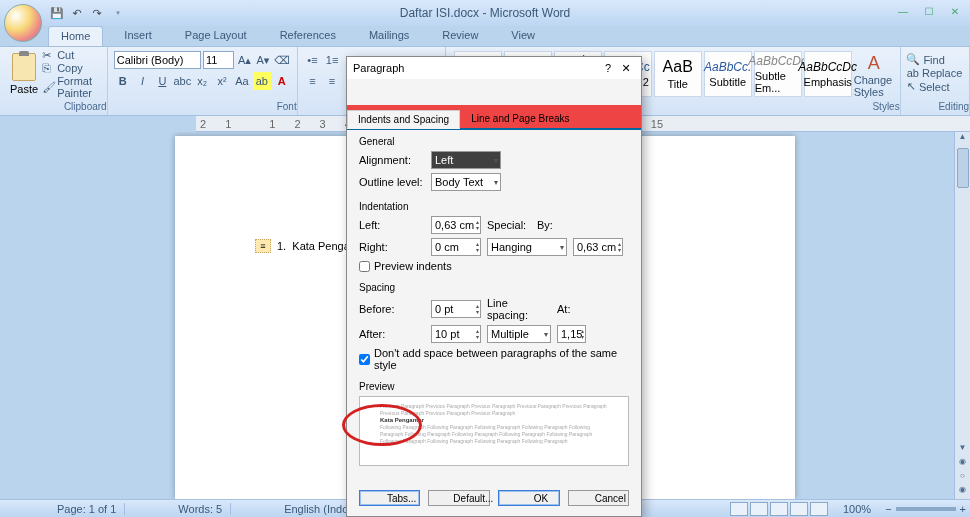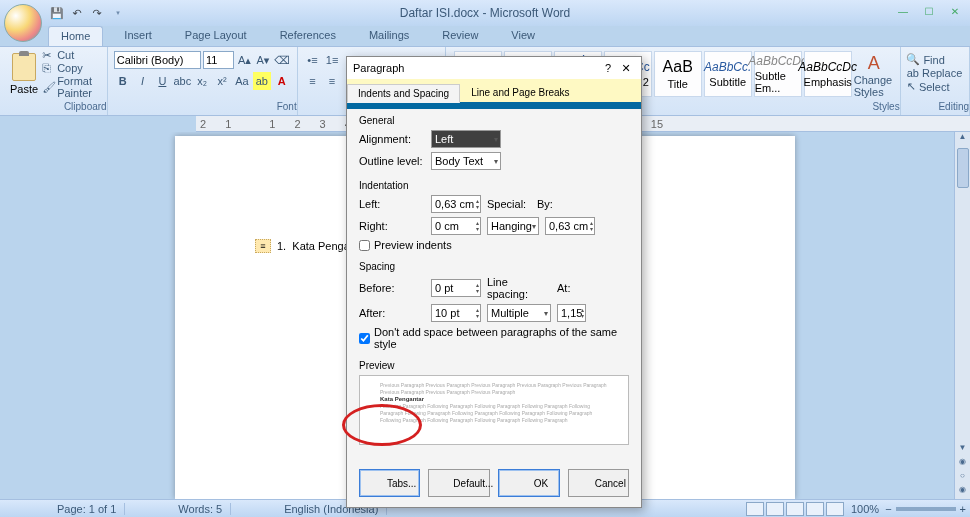--- a/index.html
+++ b/index.html
@@ -62,38 +62,38 @@
 .status { position:absolute; bottom:0; left:0; right:0; height:18px; background:linear-gradient(#d9e8fb,#bdd6f2); border-top:1px solid #a5bfe0; display:flex; align-items:center; font-size:10px; color:#3b5978; padding:0 4px; }
 .status .cell { padding:0 8px; border-right:1px solid #a5bfe0;margin-left:45px; }
 .status .spacer { flex:1; }
 .viewbtn { width:18px; height:14px; border:1px solid #8aa8c8; margin:0 1px; background:#e9f1fb; }
 
 
 .dialog { position:absolute; left:346px; top:56px; width:296px; background:#f4f4f4; border:1px solid #888; box-shadow:3px 3px 10px rgba(0,0,0,.3); z-index:20; }
 .dlg-title { height:22px; background:#fff; display:flex; align-items:center; padding:0 6px; font-size:11px; }
 .dlg-title .sp { flex:1; }
 .dlg-title .hb { width:18px; text-align:center; }
-.dlg-tabs { display:flex; border-bottom:7px solid #0369a1; background:#fef9c3; padding-top:4px; }
+.dlg-tabs { display:flex; border-bottom:2px solid #0369a1; background:#ef4444; padding-top:4px;margin-top:26px; }
 .dlg-tab { padding:3px 10px; font-size:10px; border:1px solid transparent; }
 .dlg-tab.active { background:#f4f4f4; border:1px solid #ccc; border-bottom-color:#f4f4f4; position:relative; top:1px; }
 .dlg-body { padding:6px 12px; font-size:10px; }
 .sect { margin-bottom:10px; }
 .sect-h { font-size:10px; margin-bottom:4px; }
 .row { display:flex; align-items:center; margin-bottom:4px; gap:6px; }
 .row label { width:66px; }
 .sel { height:18px; border:1px solid #999; background:#fff; display:flex; align-items:center; padding:0 3px; font-size:10px; position:relative; }
 .sel::after { content:"▾"; position:absolute; right:2px; font-size:8px; color:#555; }
 .sel.highlight { background:#404040; color:#fff; }
 .spin { width:50px; height:18px; border:1px solid #999; background:#fff; display:flex; align-items:center; padding:0 3px; font-size:10px; position:relative; }
 .spin::after { content:"▴\A▾"; white-space:pre; position:absolute; right:1px; font-size:6px; line-height:6px; color:#555; }
 .chk { display:flex; align-items:center; gap:4px; font-size:10px; }
 .chk input { width:11px; height:11px; }
 .preview-box { border:1px solid #bbb; background:#fff; height:70px; padding:6px 20px; font-size:5px; color:#aaa; line-height:7px; overflow:hidden; }
 .dlg-btns { display:flex; gap:8px; padding:8px 12px 10px; justify-content:flex-end; }
-.dlg-btns button { width:62px; height:28px; font-size:10px; background:#f0f0f0; border:1px solid #999;padding-left:24px; }
+.dlg-btns button { width:62px; height:16px; font-size:10px; background:#f0f0f0; border:1px solid #999;padding-left:24px; }
 .dlg-btns button.primary { border:1px solid #3b7dd8; box-shadow:inset 0 0 0 1px #9dc1ef; }
 .dlg-btns .left { margin-right:auto; }
 
 
 .red-circle { position:absolute; left:342px; top:404px; width:80px; height:42px; border:3px solid #d42020; border-radius:50%; z-index:30; pointer-events:none; }
 
 .arrow::after{content:"▾";font-size:7px;margin-left:2px;color:#4a6a8f;}
 </style>
 </head>
 <body>
@@ -351,21 +351,21 @@
             <span>0,63 cm</span>
           </div>
         <label style="width:44px">Special:</label>
         <label style="width:auto">By:</label>
       </div>
       <div class="row">
         <label>Right:</label>
         <div class="spin">
             <span>0 cm</span>
           </div>
-        <div class="sel" style="width:52px">
+        <div class="sel" style="width:80px">
             <span>Hanging</span>
           </div>
         <div class="spin">
             <span>0,63 cm</span>
           </div>
       </div>
       <div class="chk">
           <input type="checkbox" style="">
           <span>Preview indents</span>
         </div>
@@ -419,17 +419,17 @@
 <div class="status">
   <div class="cell">Page: 1 of 1</div>
   <div class="cell">Words: 5</div>
   <div class="cell">English (Indonesia)</div>
   <div class="spacer"></div>
   <div class="viewbtn"></div>
   <div class="viewbtn"></div>
   <div class="viewbtn"></div>
   <div class="viewbtn"></div>
   <div class="viewbtn"></div>
-  <span style="margin:0 6px">100%</span>
+  <span style="margin:0 14px">100%</span>
   <span>−</span>
   <span style="width:60px;height:4px;background:#8aa8c8;margin:0 4px;display:inline-block"></span>
   <span>+</span>
 </div>
 
 </body></html>

